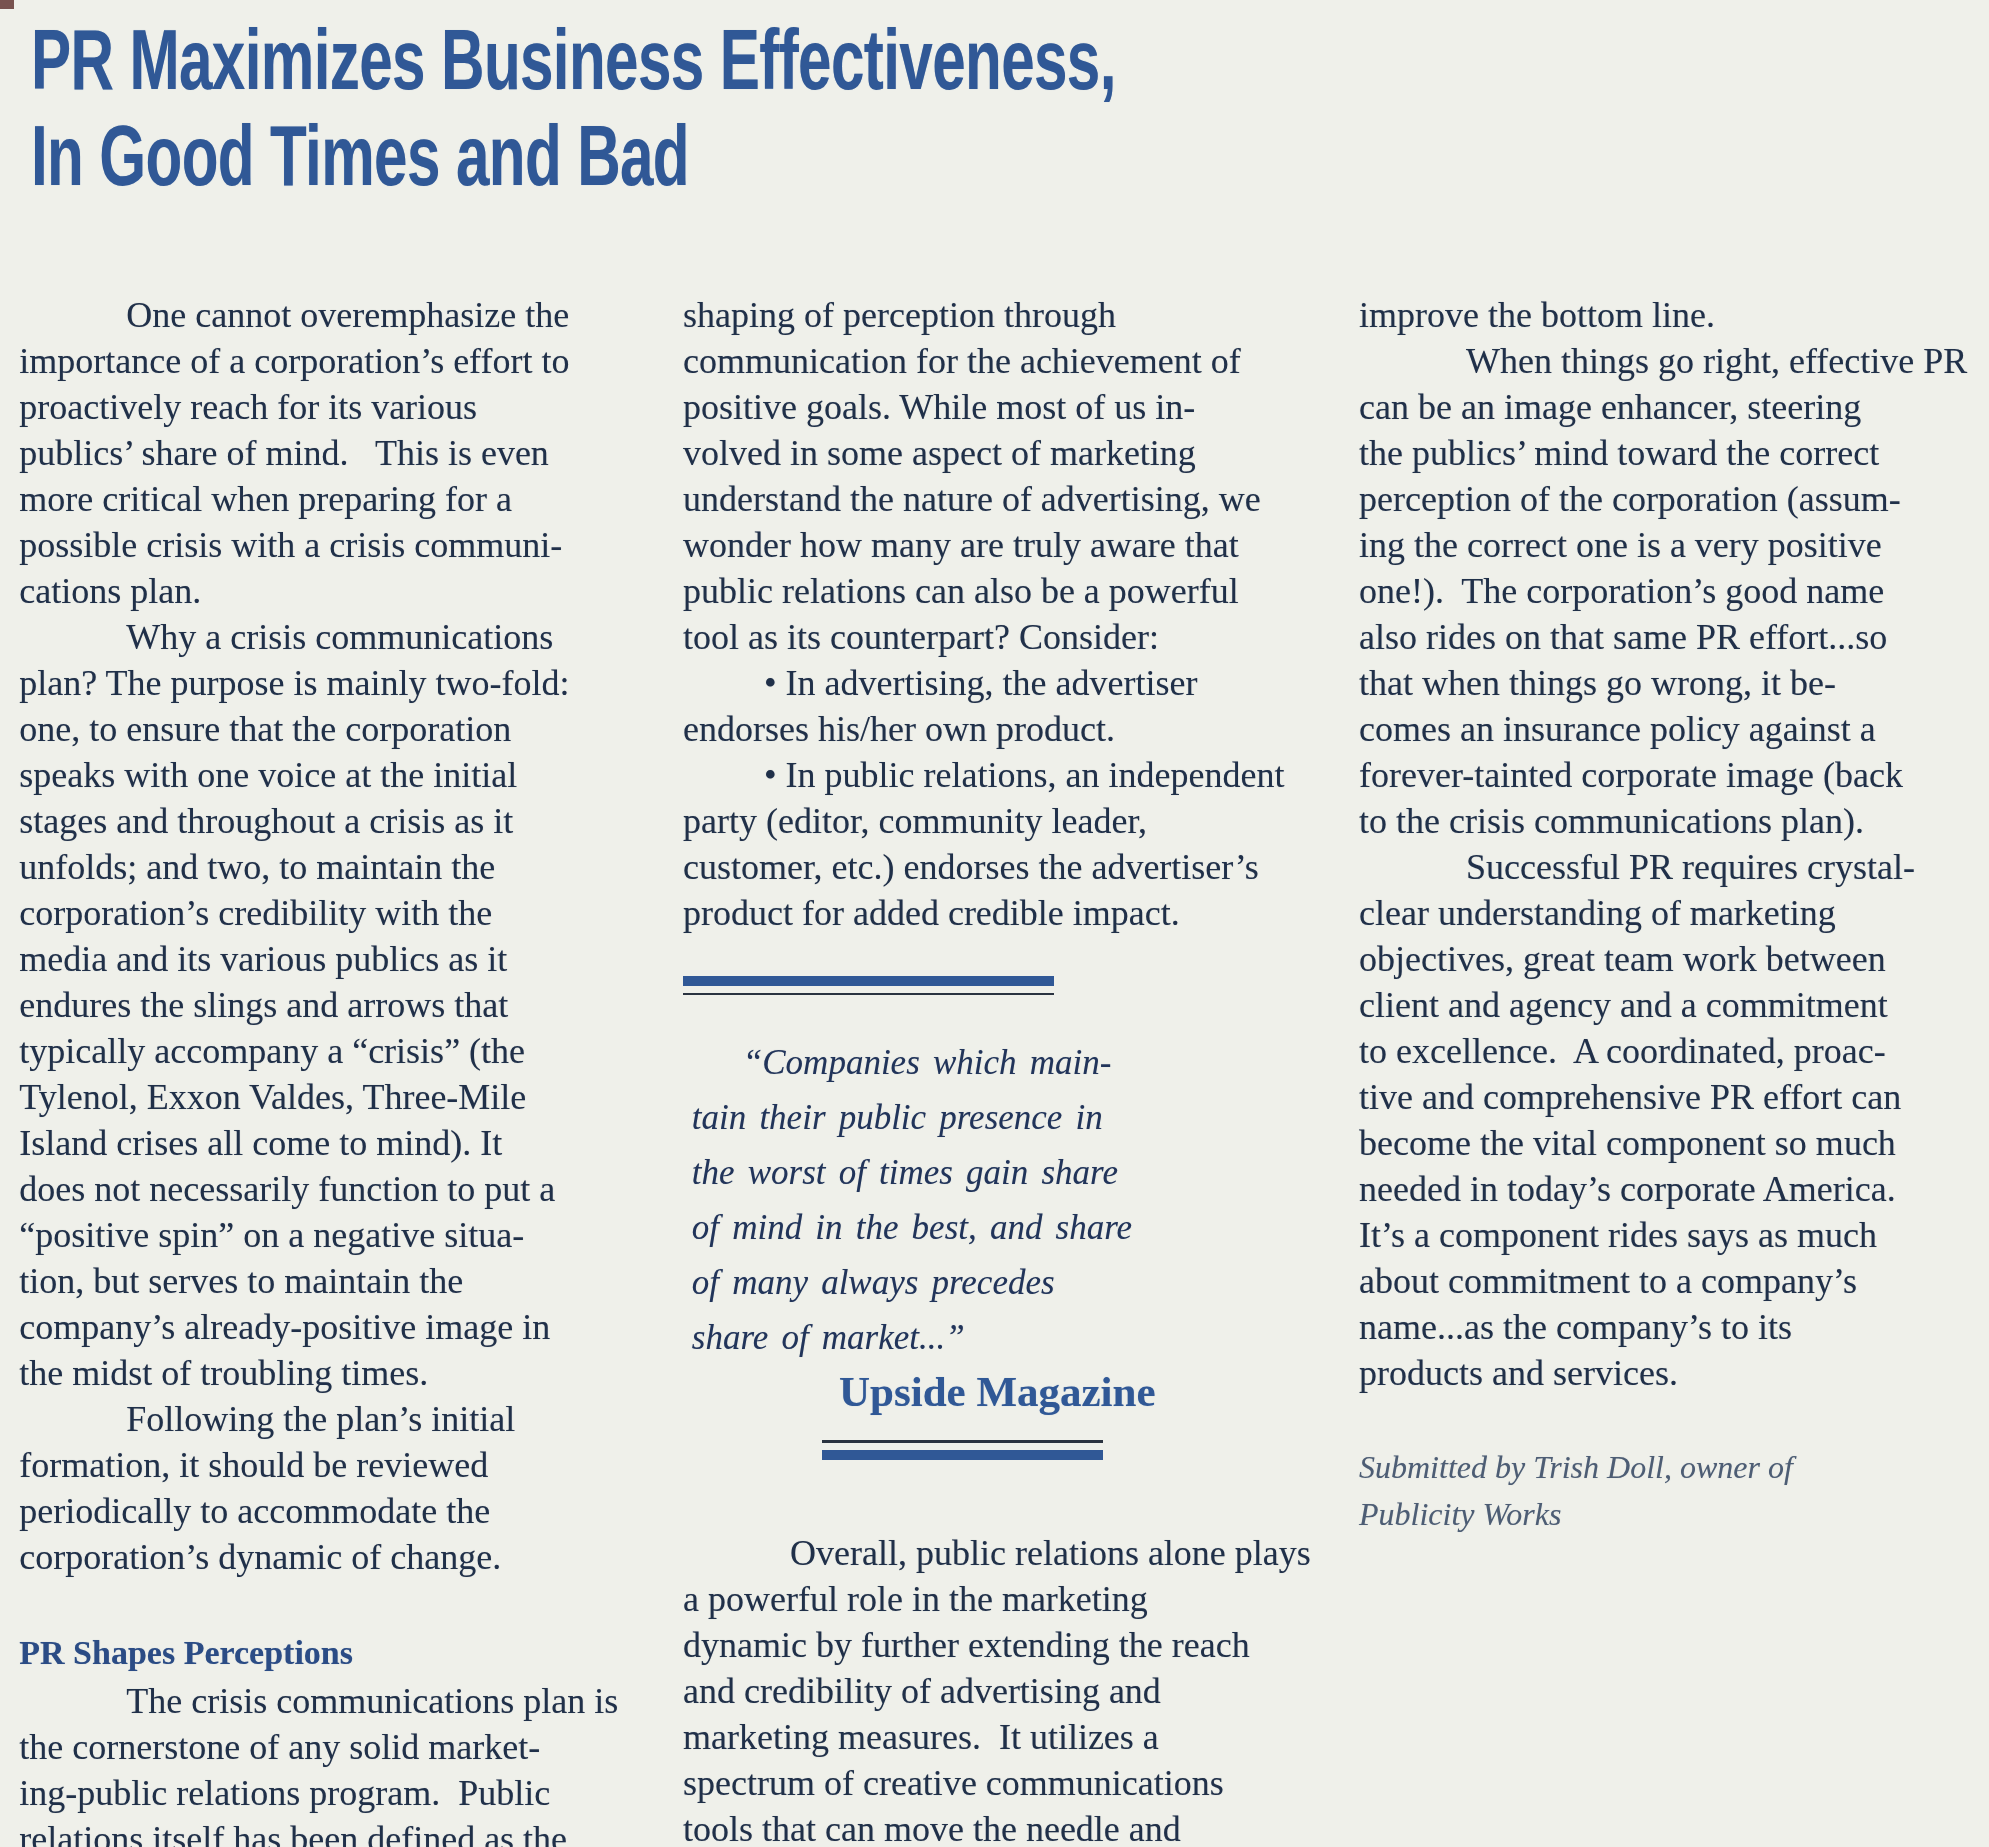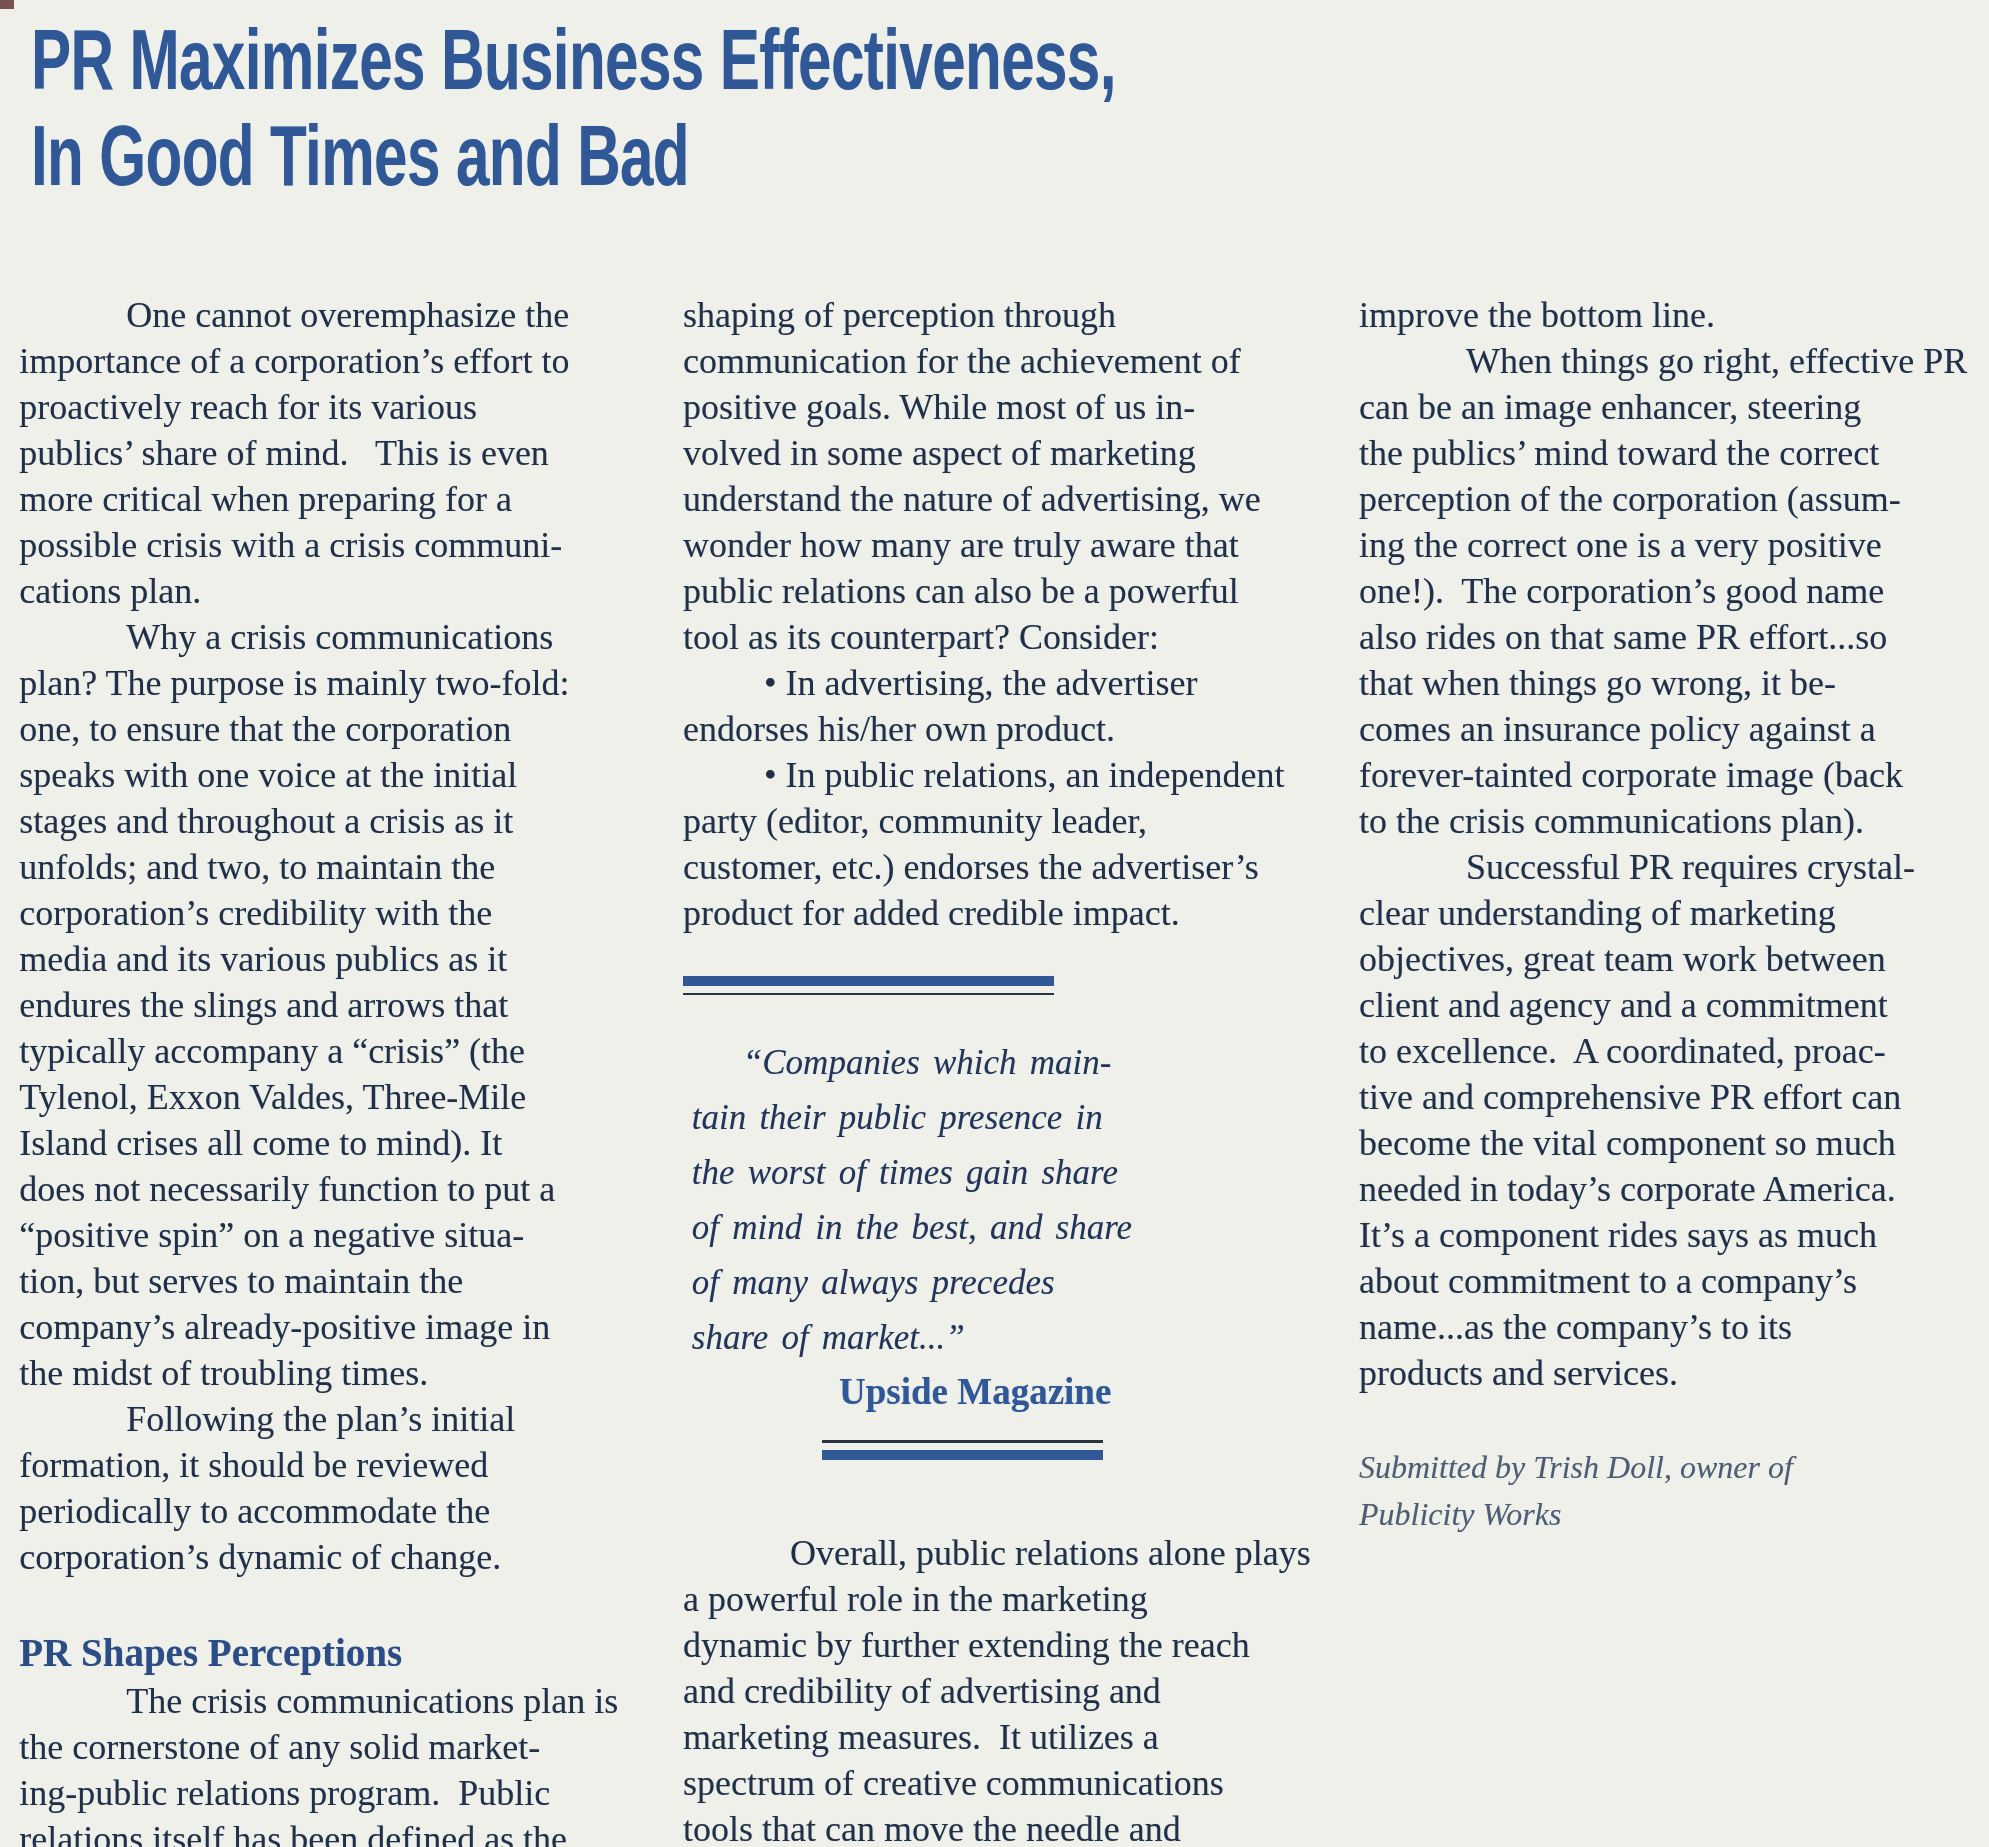--- a/index.html
+++ b/index.html
@@ -47,21 +47,21 @@
   .line{
     white-space:pre;
     font-size:36px;line-height:46px;
     text-shadow:0 0 0.9px rgba(32,48,73,.3);
   }
   .para.indent > .line.first{padding-left:107px;}
   .para.bullet > .line.first{padding-left:81px;}
   .para.bullet > .line.first::first-letter{color:var(--accent_blue);}
 
   .col-heading{
-    font-size:39px;line-height:50px;font-weight:bold;
+    font-size:34px;line-height:50px;font-weight:bold;
     color:var(--heading_blue);
     text-shadow:0 0 0.9px rgba(43,76,133,.35);
   }
 
   .gap-xs{height:22px;}
   .gap-s{height:40px;}
   .gap-m{height:48px;}
   .gap-l{height:70px;}
 
   .rule .bar-blue{background:var(--accent_blue);}
@@ -77,21 +77,21 @@
   .quote .line{
     font-style:italic;
     font-size:35px;line-height:55px;
     color:var(--quote_text);
     word-spacing:4.4px;
     text-shadow:0 0 0.9px rgba(33,52,90,.3);
   }
   .quote > .line.first{padding-left:51px;}
 
   .attribution{
-    font-size:37px;line-height:53px;font-weight:bold;
+    font-size:43px;line-height:53px;font-weight:bold;
     color:var(--accent_blue);
     padding-left:156px;white-space:pre;
     text-shadow:0 0 0.9px rgba(48,88,150,.4);
   }
 
   .byline .line{
     font-style:italic;
     font-size:32px;line-height:47px;
     color:var(--byline_text);
     text-shadow:0 0 0.9px rgba(77,93,116,.3);

